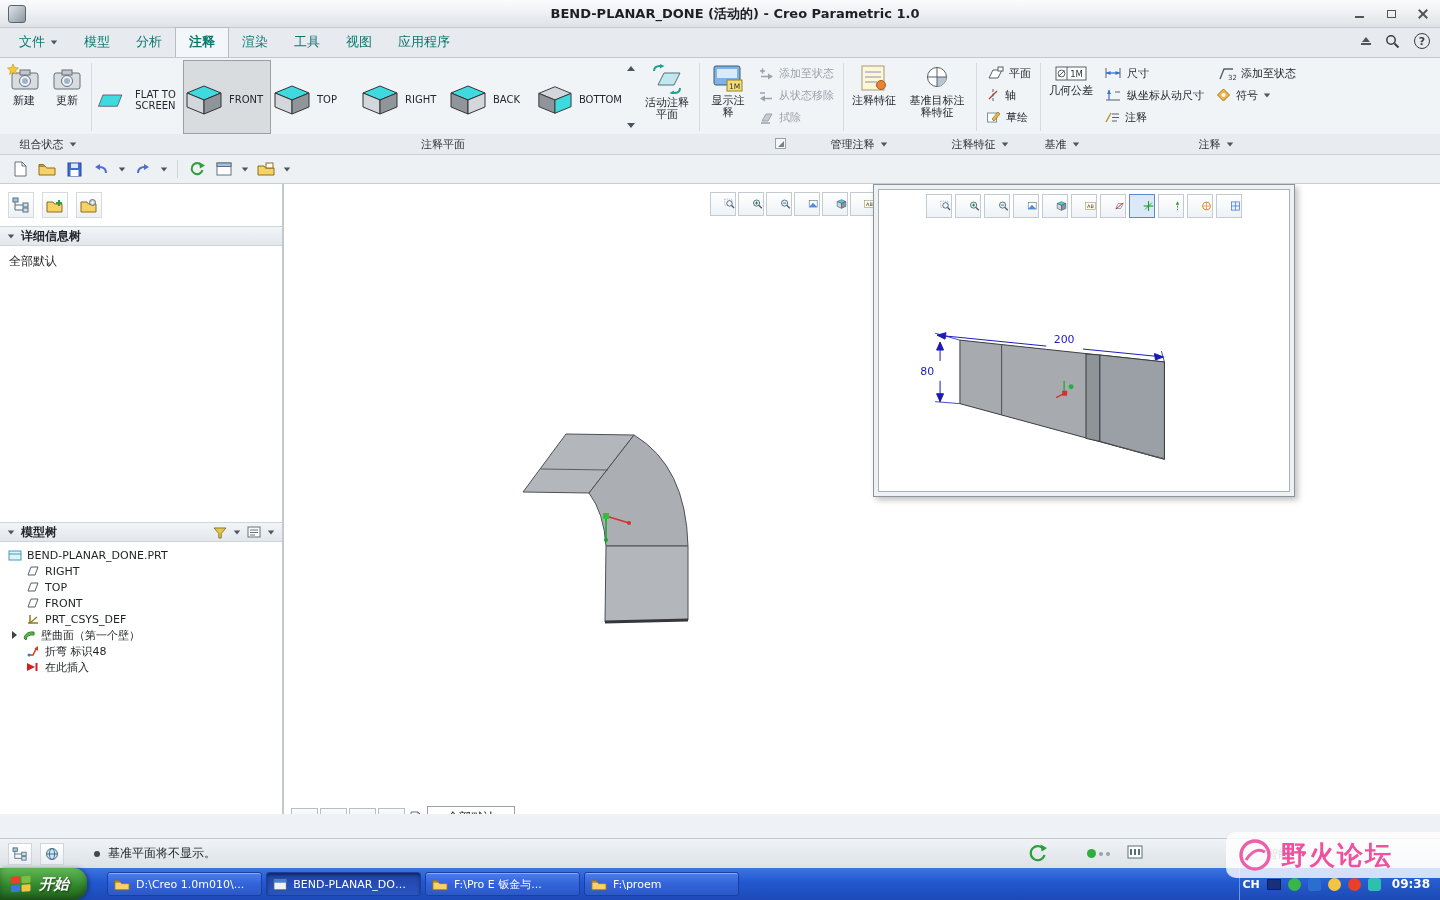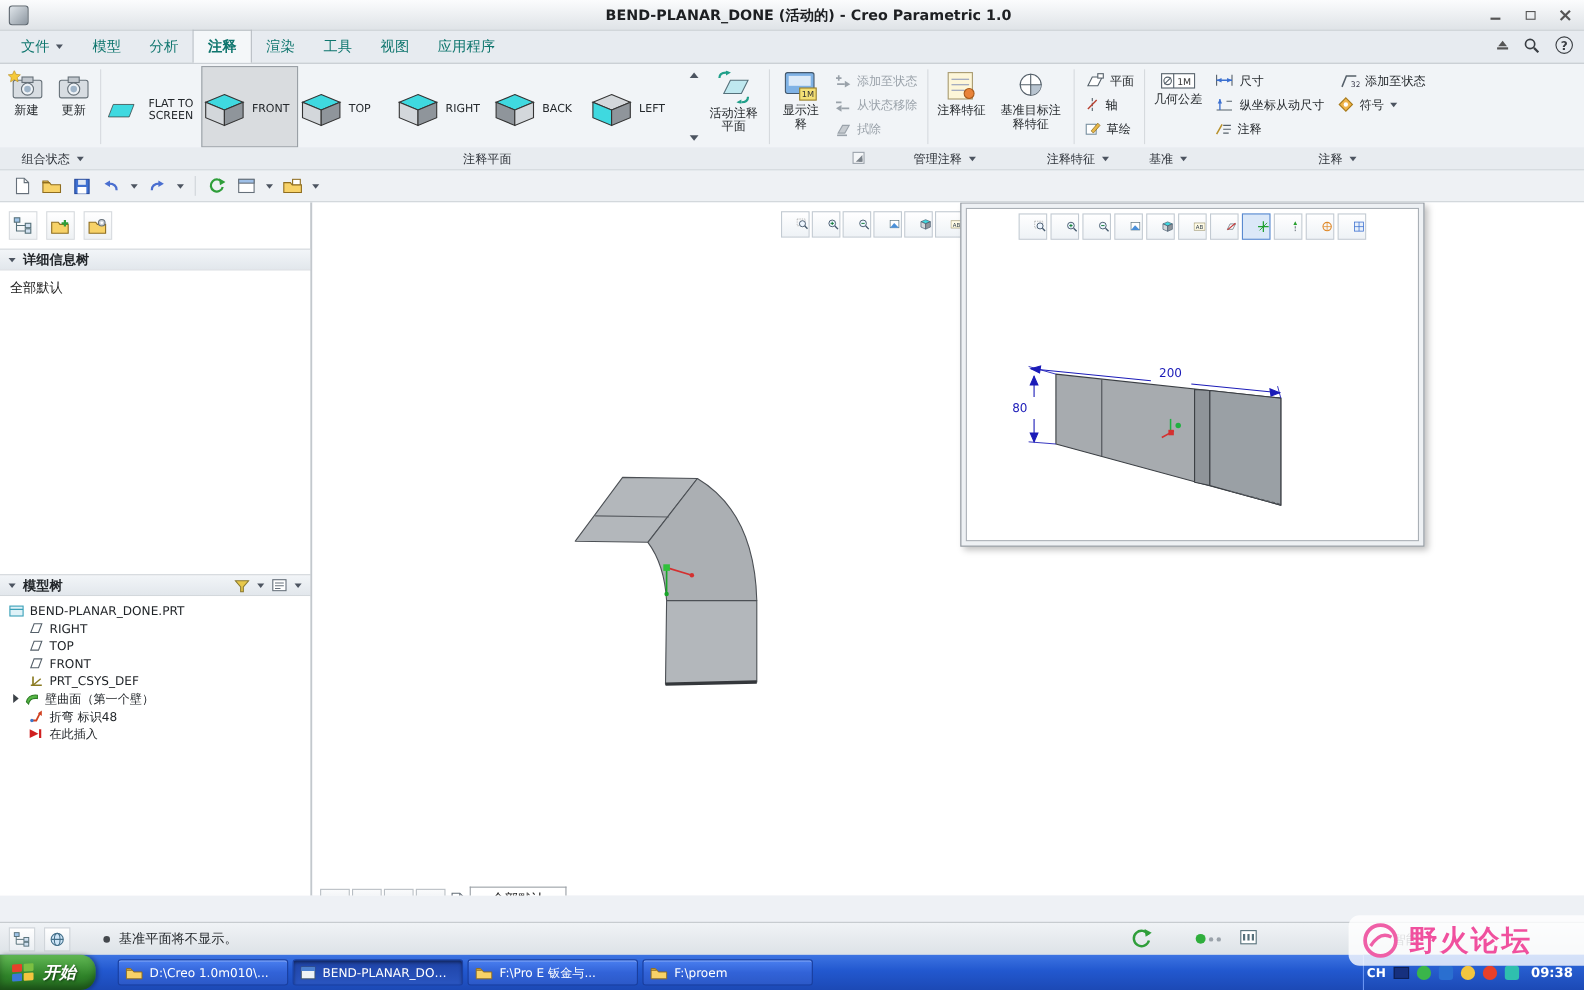--- a/index.html
+++ b/index.html
@@ -237,24 +237,24 @@
       <svg class="ic" width="40" height="30" viewBox="0 0 40 30">
         <polygon points="20,1 37,8 20,15 3,8" fill="#3fd9e0" stroke="#333"></polygon>
         <polygon points="3,8 20,15 20,29 3,22" fill="#8f959b" stroke="#333"></polygon>
         <polygon points="37,8 20,15 20,29 37,22" fill="#d3d7db" stroke="#333"></polygon>
       </svg>
       <span class="vlbl">BACK</span>
     </div>
     <div class="viewbtn">
       <svg class="ic" width="40" height="30" viewBox="0 0 40 30">
         <polygon points="20,1 37,8 20,15 3,8" fill="#d3d7db" stroke="#333"></polygon>
-        <polygon points="3,8 20,15 20,29 3,22" fill="#3fd9e0" stroke="#333"></polygon>
-        <polygon points="37,8 20,15 20,29 37,22" fill="#8f959b" stroke="#333"></polygon>
-      </svg>
-      <span class="vlbl">LEFT</span>
+        <polygon points="3,8 20,15 20,29 3,22" fill="#8f959b" stroke="#333"></polygon>
+        <polygon points="37,8 20,15 20,29 37,22" fill="#3fd9e0" stroke="#333"></polygon>
+      </svg>
+      <span class="vlbl">BOTTOM</span>
     </div>
     <div class="vscroll">
       <span class="tri-up"></span>
       <span class="tri-down"></span>
     </div>
     <div class="bigbtn" style="width:58px;">
       <svg class="ic" width="34" height="30" viewBox="0 0 34 30">
         <polygon points="8,21 14,9 30,9 24,21" fill="#bfe8ef" stroke="#55707a"></polygon>
         <path d="M4 7 Q4 2 10 2" fill="none" stroke="#21a08a" stroke-width="2"></path>
         <polygon points="10,0 14.5,2 10,4.6" fill="#21a08a"></polygon>

